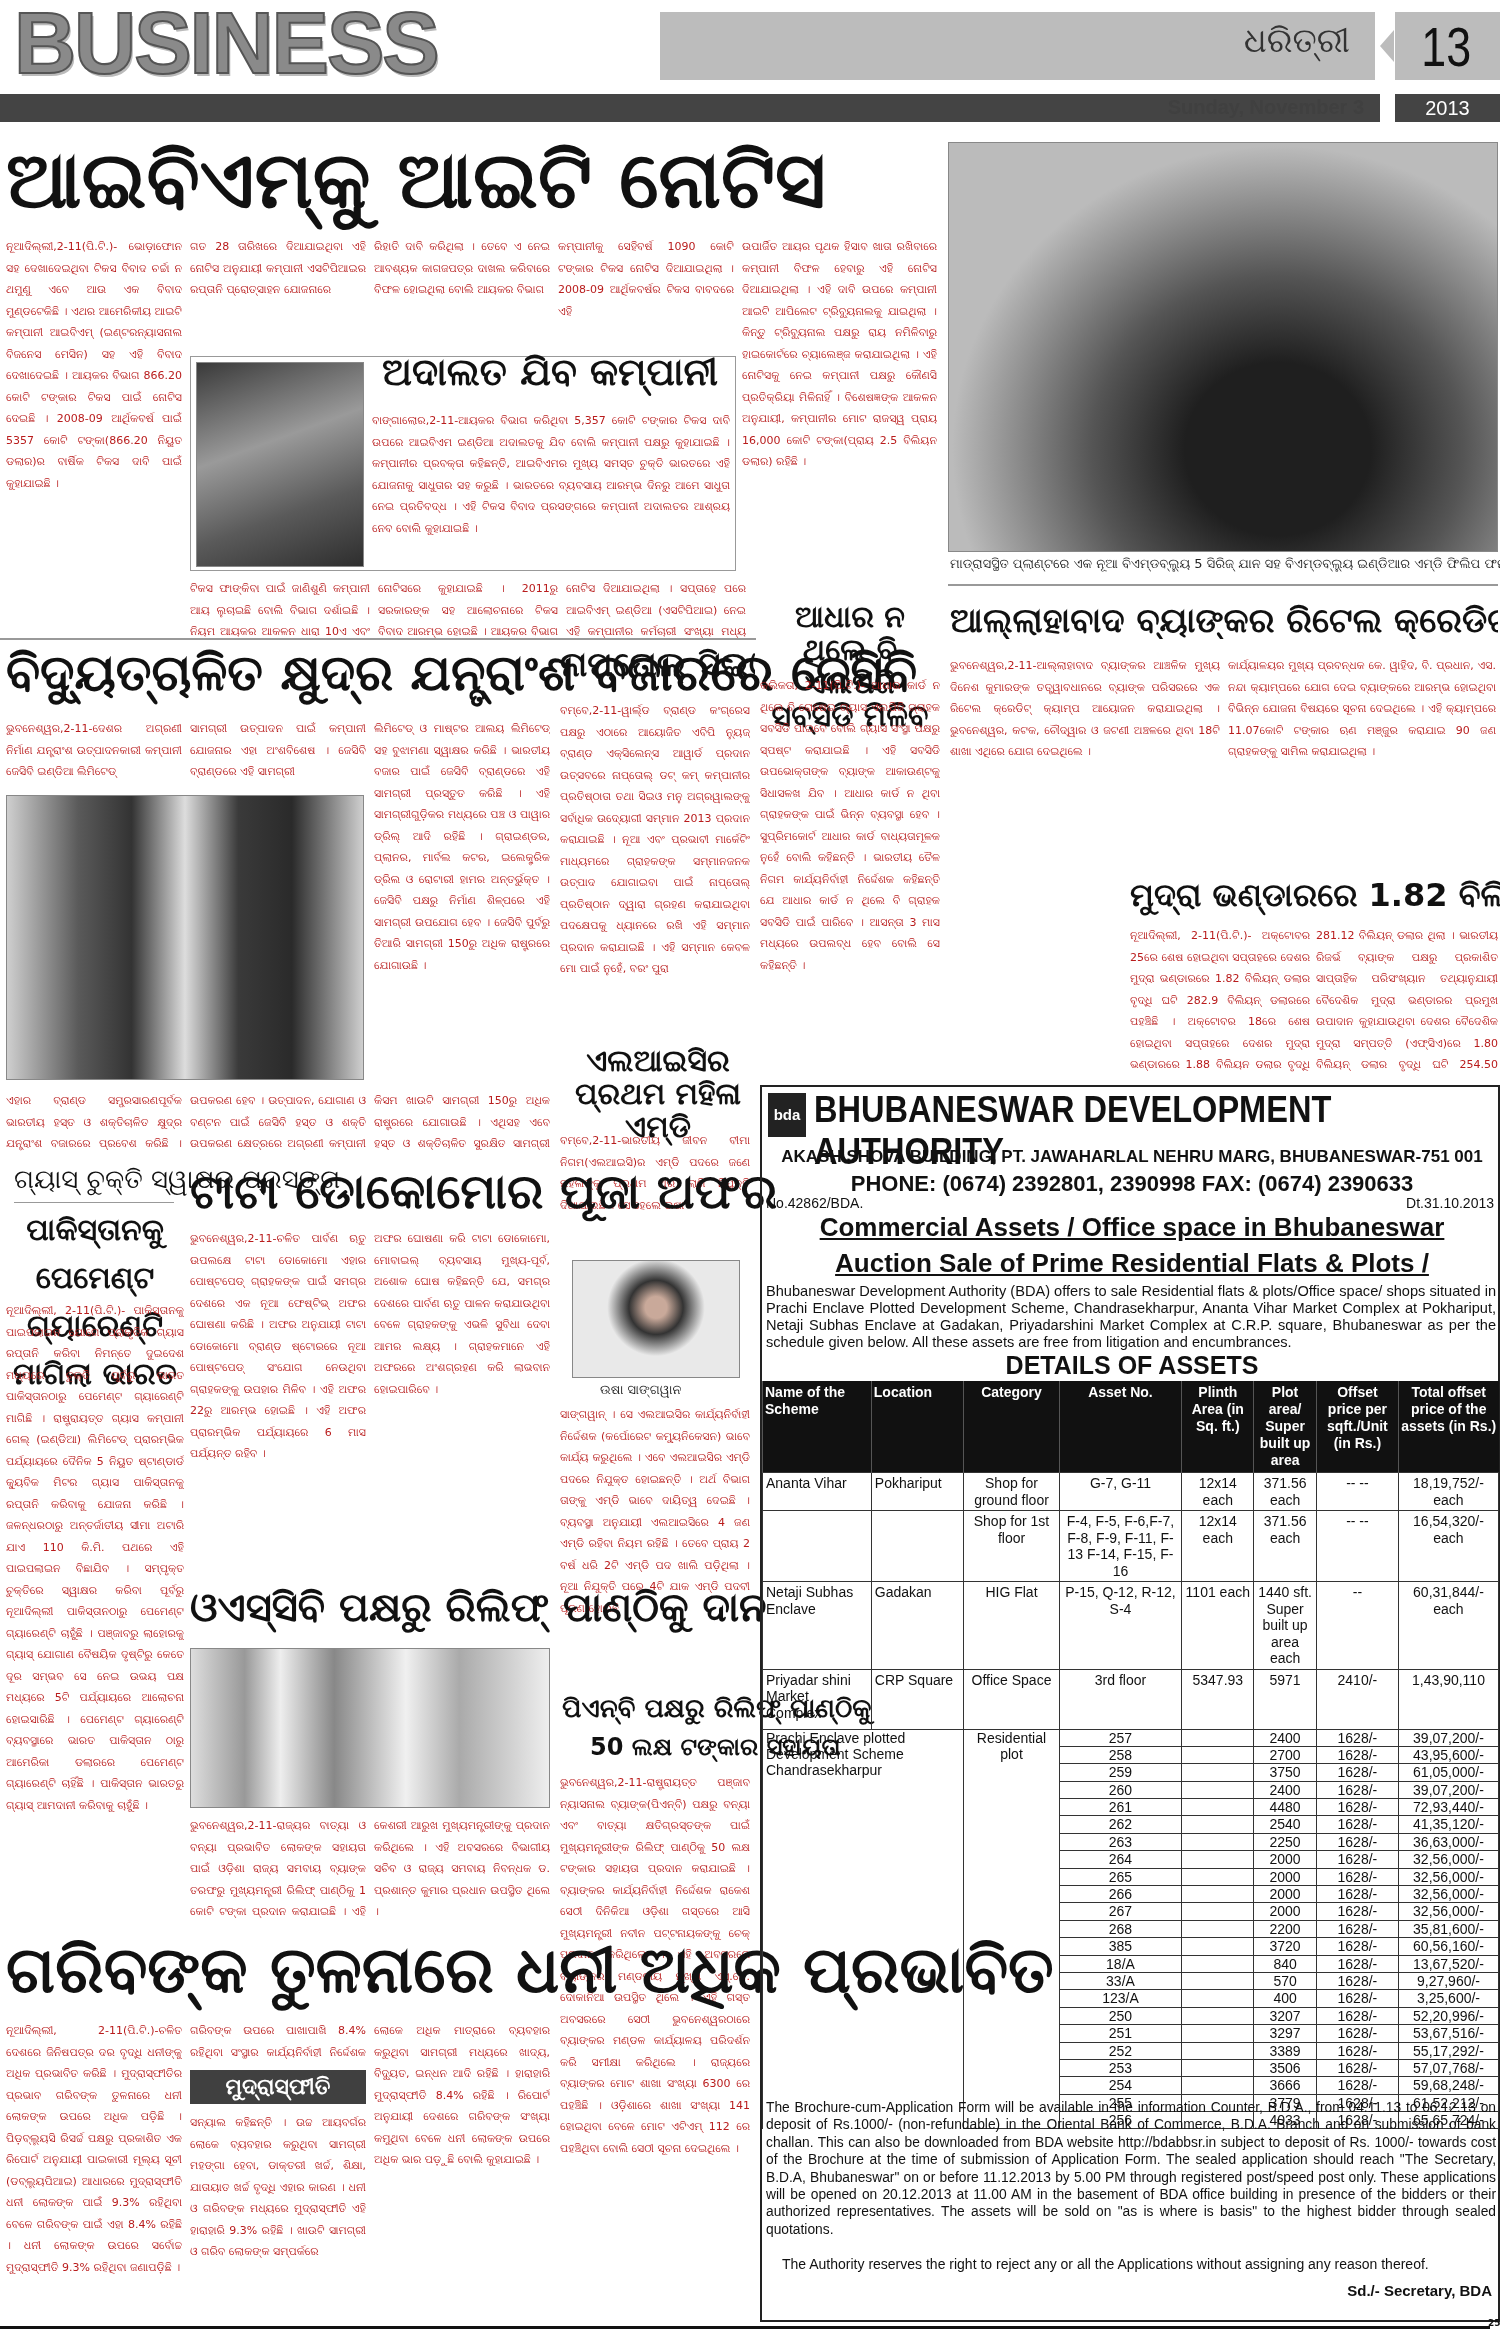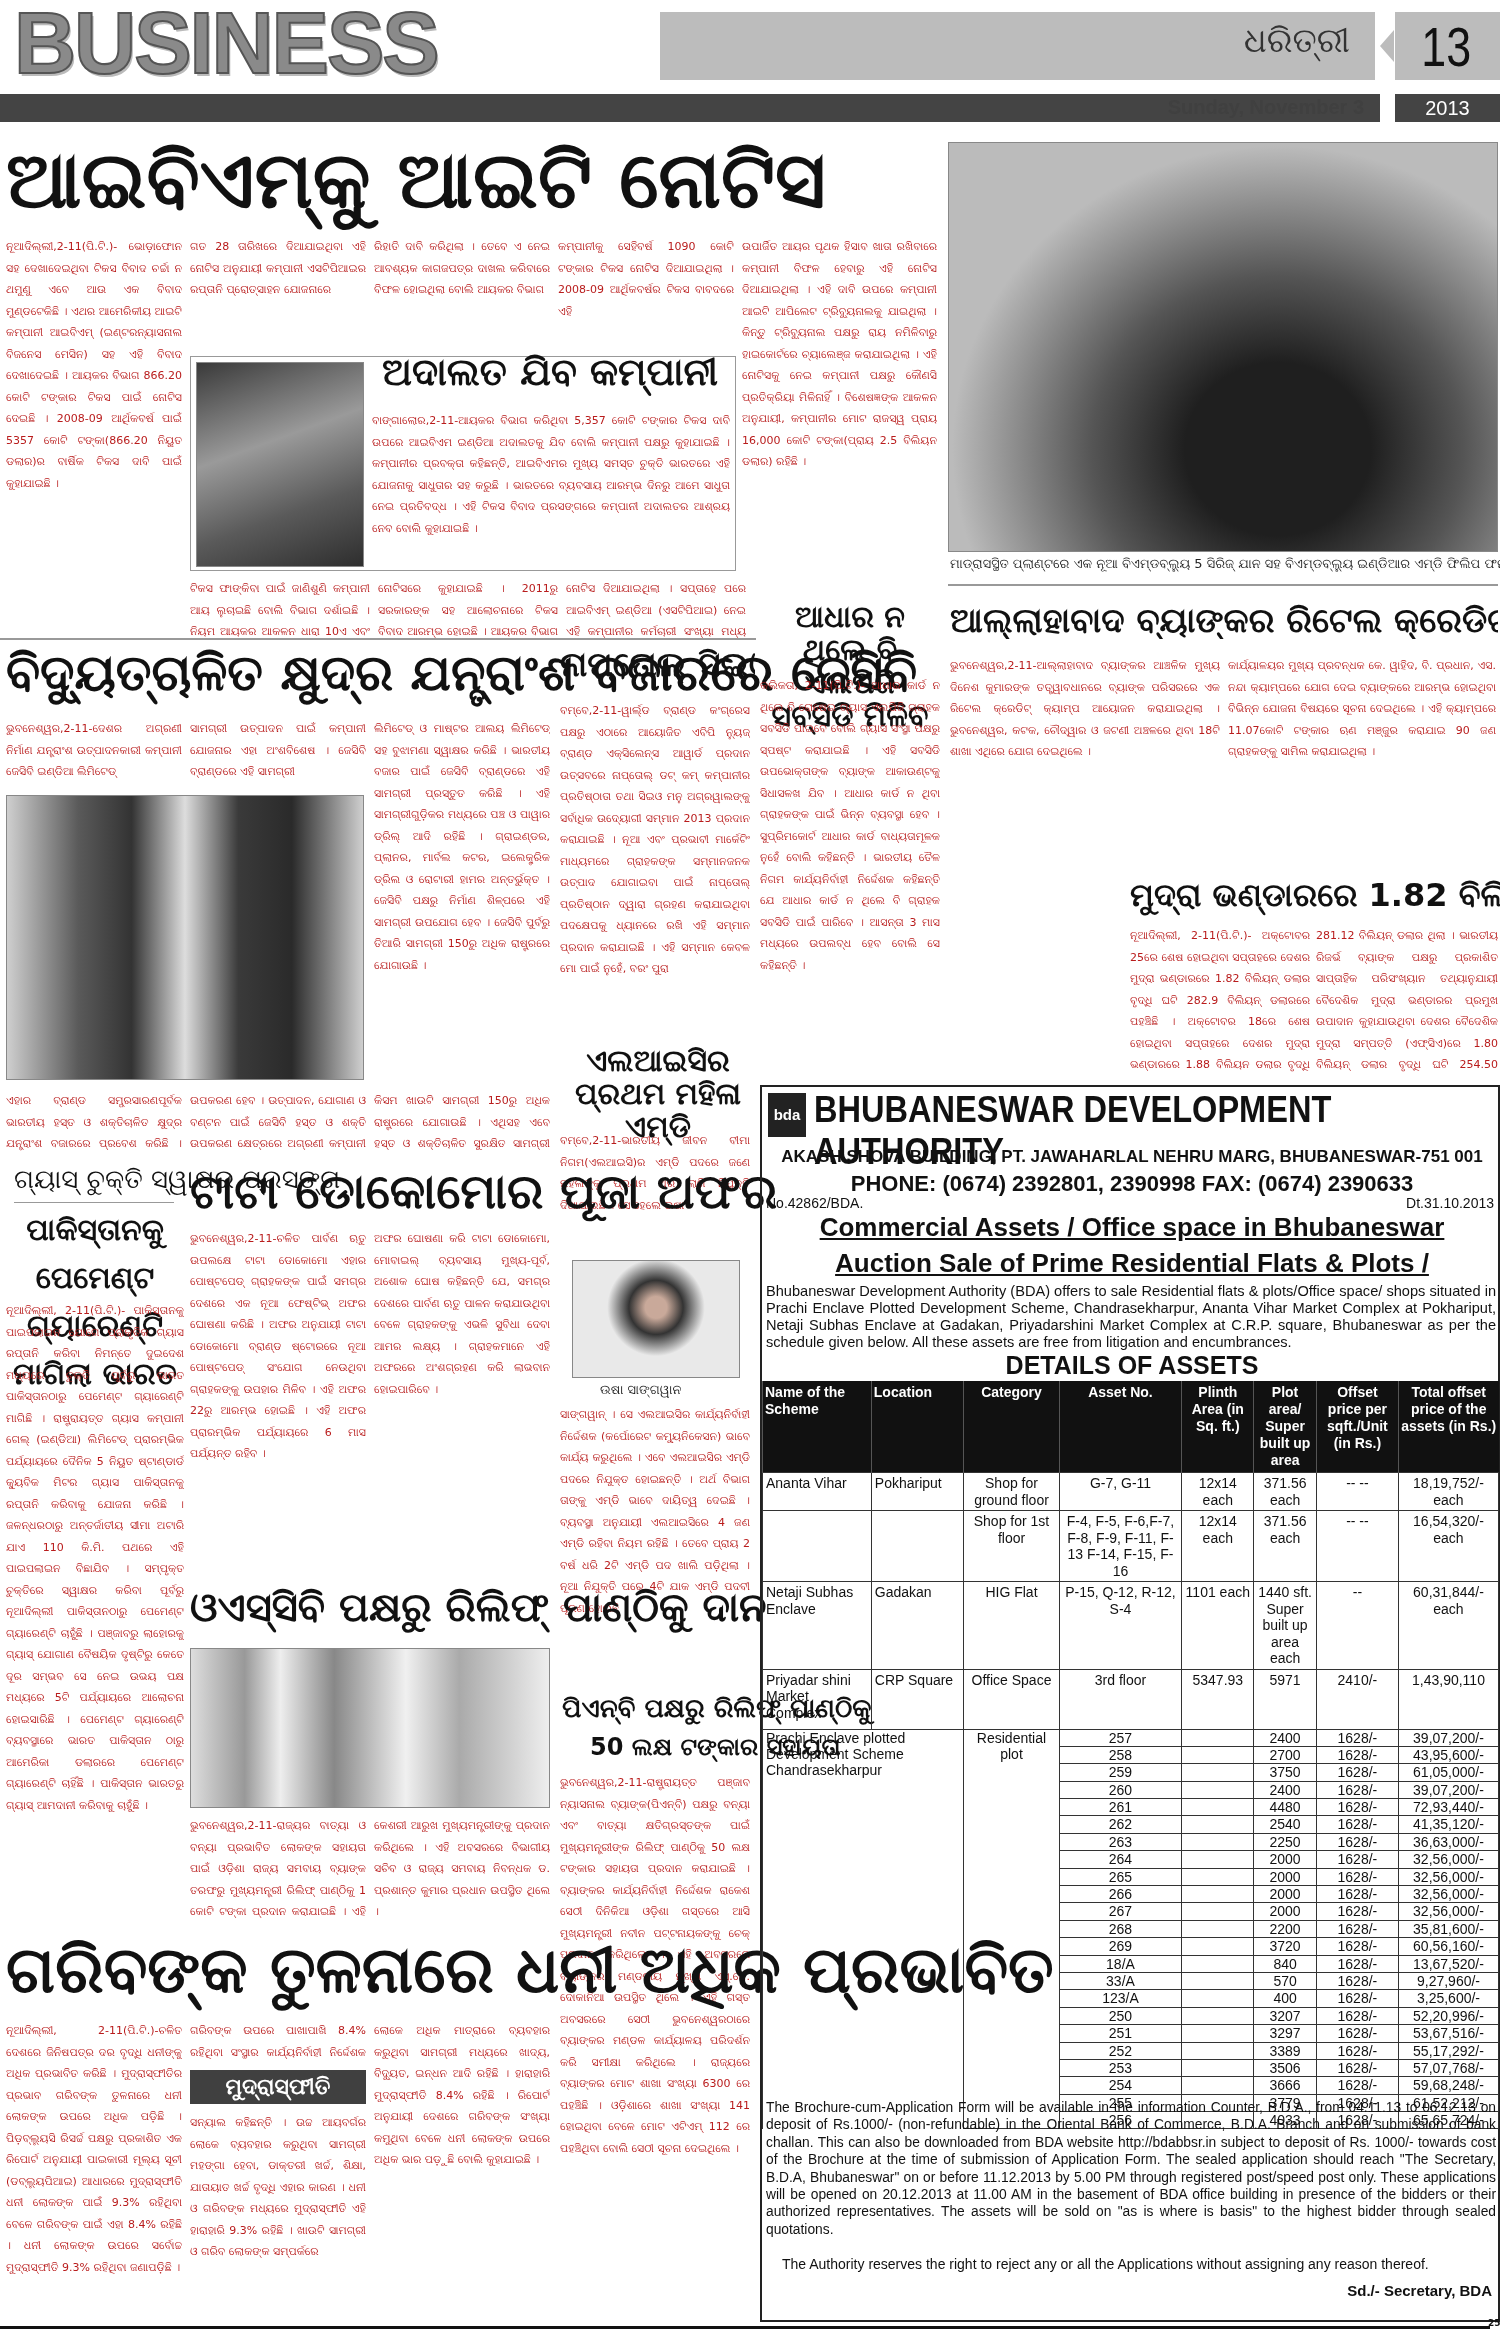--- a/index.html
+++ b/index.html
@@ -290,21 +290,21 @@
           <td>32,56,000/-</td>
         </tr>
         <tr class="pr">
           <td>268</td>
           <td></td>
           <td>2200</td>
           <td>1628/-</td>
           <td>35,81,600/-</td>
         </tr>
         <tr class="pr">
-          <td>269</td>
+          <td>385</td>
           <td></td>
           <td>3720</td>
           <td>1628/-</td>
           <td>60,56,160/-</td>
         </tr>
         <tr class="pr">
           <td>18/A</td>
           <td></td>
           <td>840</td>
           <td>1628/-</td>

